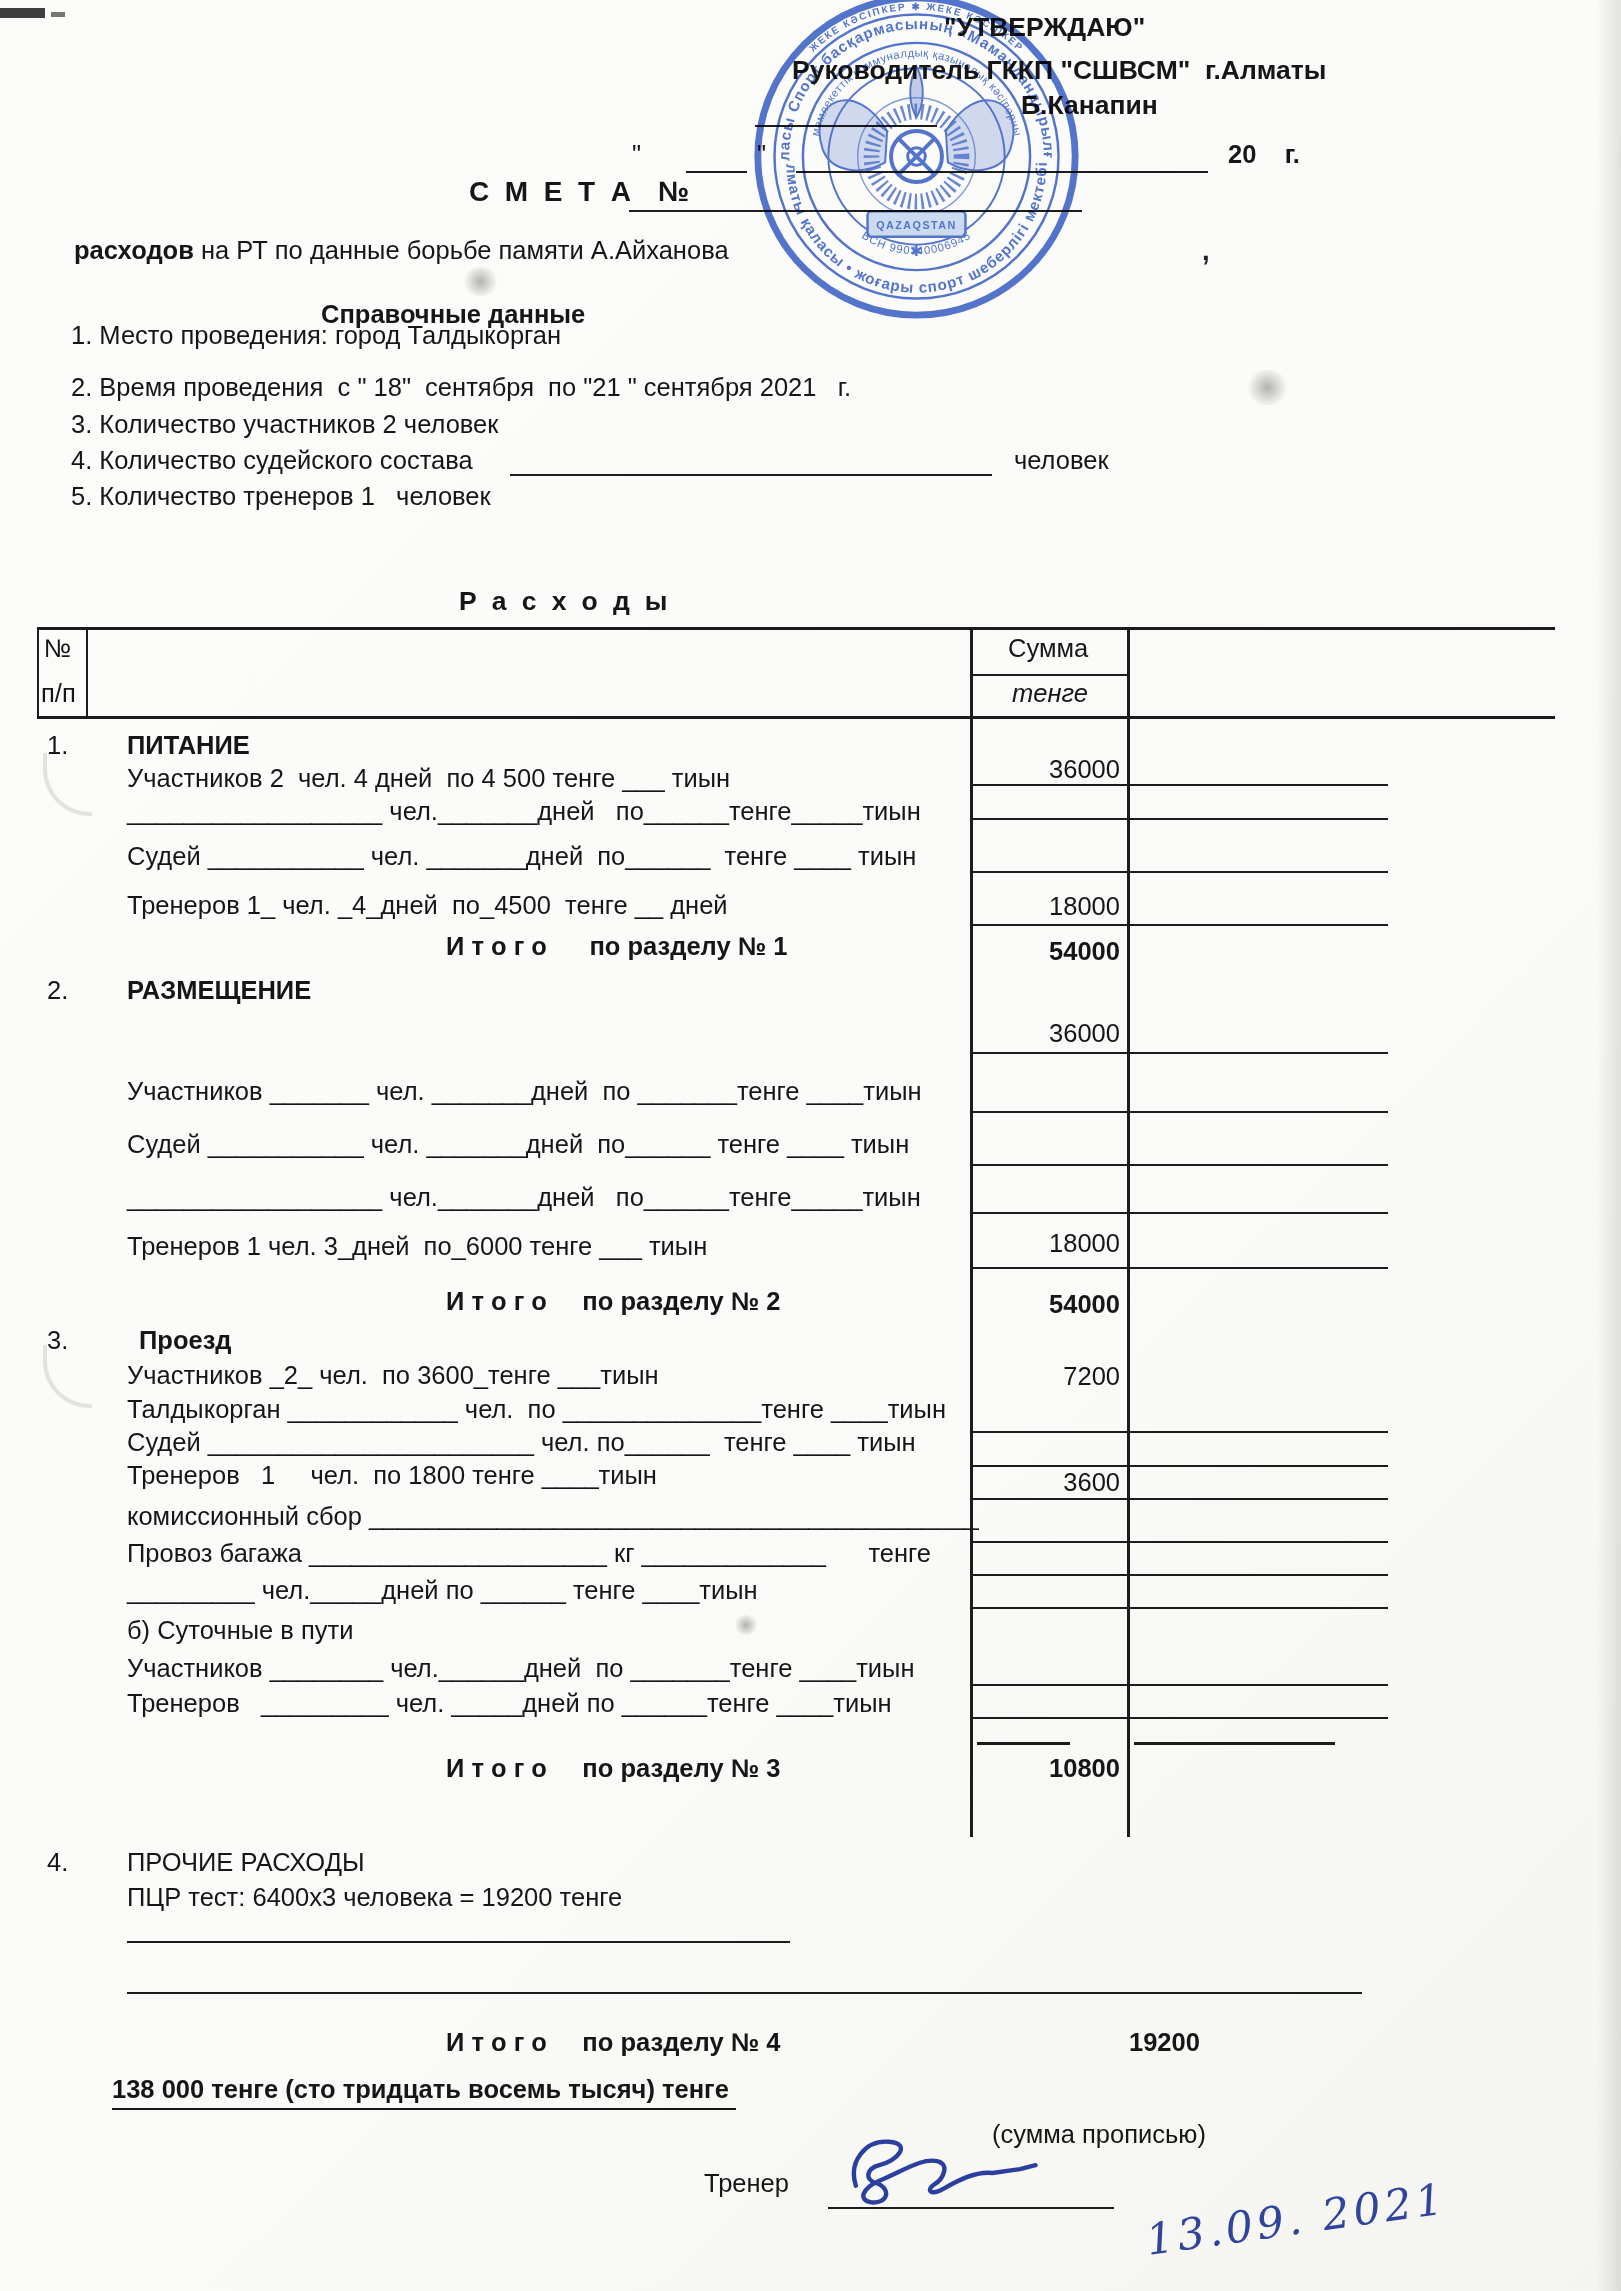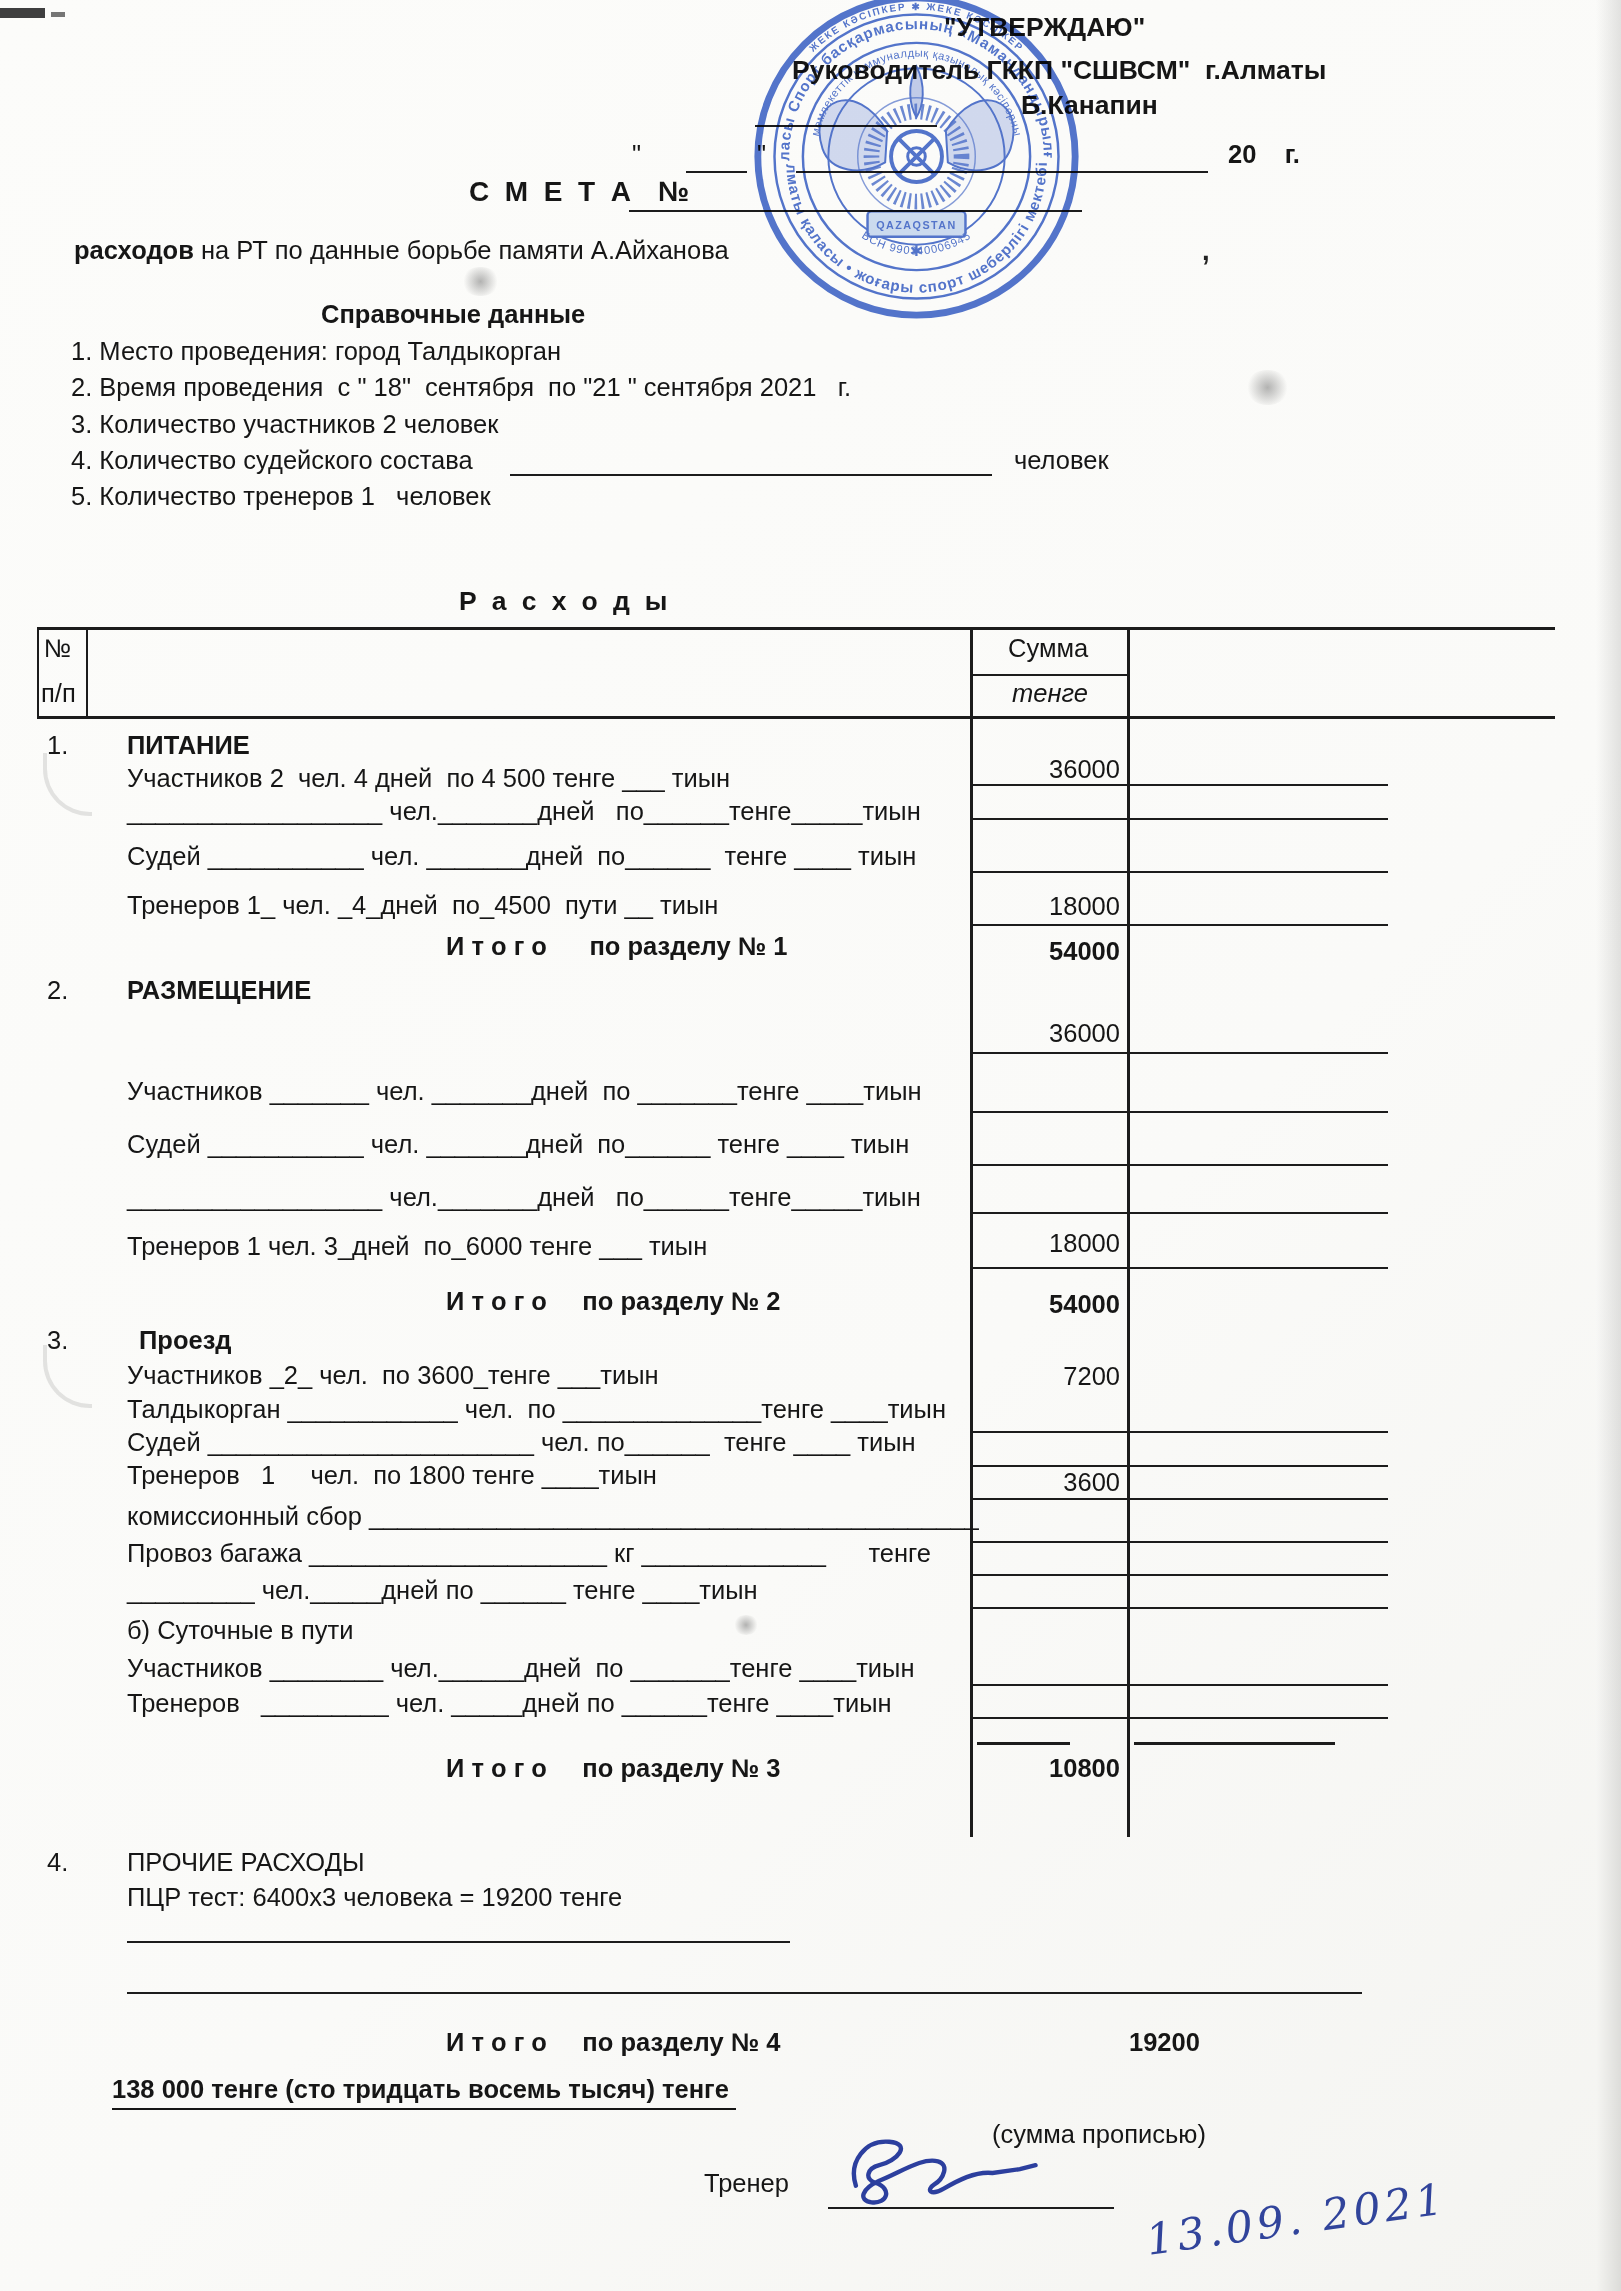--- a/index.html
+++ b/index.html
@@ -55,21 +55,21 @@
   <div class="hl" style="left:796px;top:171px;width:412px;height:2px;"></div>
   <div class="t b" style="left:1228px;top:139px;">20    г.</div>
 
   <div class="t b" style="left:469px;top:176px;font-size:28px;letter-spacing:3.9px;">С М Е Т А  №</div>
   <div class="hl" style="left:629px;top:210px;width:453px;height:2px;"></div>
 
   <div class="t" style="left:74px;top:235px;"><span class="b">расходов</span><span> на РТ по данные борьбе памяти А.Айханова</span></div>
   <div class="artifact" style="left:1202px;top:235px;">,</div>
 
   <div class="t b" style="left:321px;top:299px;">Справочные данные</div>
-  <div class="t" style="left:71px;top:336px;text-align:center;">1. Место проведения: город Талдыкорган</div>
+  <div class="t" style="left:71px;top:320px;text-align:center;">1. Место проведения: город Талдыкорган</div>
   <div class="t" style="left:71px;top:372px;">2. Время проведения  с " 18"  сентября  по "21 " сентября 2021   г.</div>
   <div class="t" style="left:71px;top:409px;">3. Количество участников 2 человек</div>
   <div class="t" style="left:71px;top:445px;">4. Количество судейского состава</div>
   <div class="hl" style="left:510px;top:474px;width:482px;height:2px;"></div>
   <div class="t" style="left:1014px;top:445px;">человек</div>
   <div class="t" style="left:71px;top:481px;">5. Количество тренеров 1   человек</div>
 
   <div class="t b" style="left:459px;top:586px;font-size:26.5px;letter-spacing:3.9px;">Р а с х о д ы</div>
 
   <div class="hl" style="left:37px;top:627px;width:1518px;height:2.9px;"></div>
@@ -121,21 +121,21 @@
     <div class="hl" style="left:1127px;top:1717px;width:261px;height:2px;"></div>
   <div class="hl" style="left:977px;top:1742px;width:93px;height:2.9px;"></div>
   <div class="hl" style="left:1134px;top:1742px;width:201px;height:2.9px;"></div>
 
   <div class="t" style="left:47px;top:730px;">1.</div>
   <div class="t b" style="left:127px;top:730px;">ПИТАНИЕ</div>
   <div class="t" style="left:127px;top:763px;">Участников 2  чел. 4 дней  по 4 500 тенге ___ тиын</div>
   <div class="sum" style="top:755px;">36000</div>
   <div class="t" style="left:127px;top:796px;">__________________ чел._______дней   по______тенге_____тиын</div>
   <div class="t" style="left:127px;top:841px;">Судей ___________ чел. _______дней  по______  тенге ____ тиын</div>
-  <div class="t" style="left:127px;top:890px;">Тренеров 1_ чел. _4_дней  по_4500  пути __ тиын</div>
+  <div class="t" style="left:127px;top:890px;">Тренеров 1_ чел. _4_дней  по_4500  тенге __ дней</div>
   <div class="sum" style="top:892px;">18000</div>
   <div class="t b" style="left:446px;top:931px;">И т о г о      по разделу № 1</div>
   <div class="sum b" style="top:937px;">54000</div>
 
   <div class="t" style="left:47px;top:975px;">2.</div>
   <div class="t b" style="left:127px;top:975px;">РАЗМЕЩЕНИЕ</div>
   <div class="sum" style="top:1019px;">36000</div>
   <div class="t" style="left:127px;top:1076px;">Участников _______ чел. _______дней  по _______тенге ____тиын</div>
   <div class="t" style="left:127px;top:1129px;">Судей ___________ чел. _______дней  по______ тенге ____ тиын</div>
   <div class="t" style="left:127px;top:1182px;">__________________ чел._______дней   по______тенге_____тиын</div>

